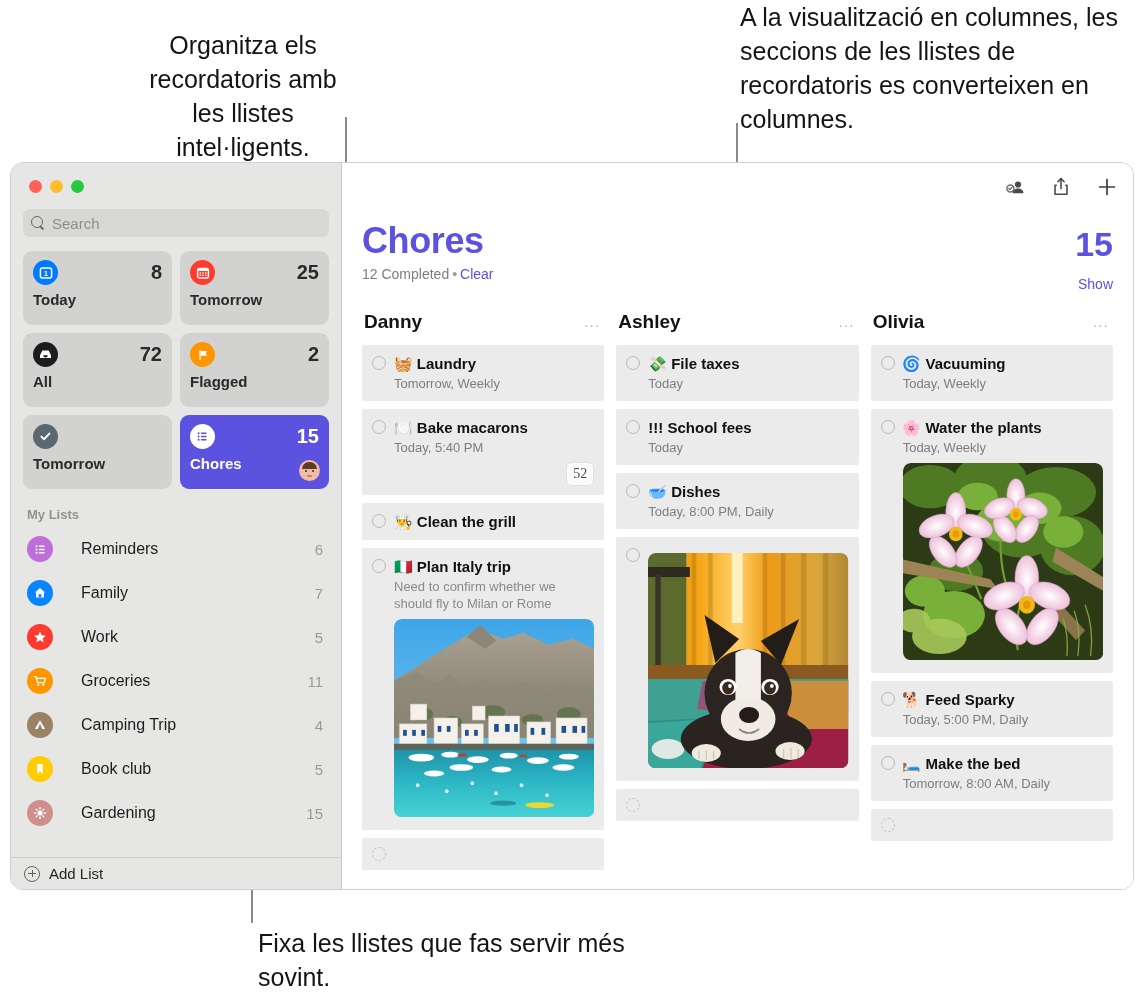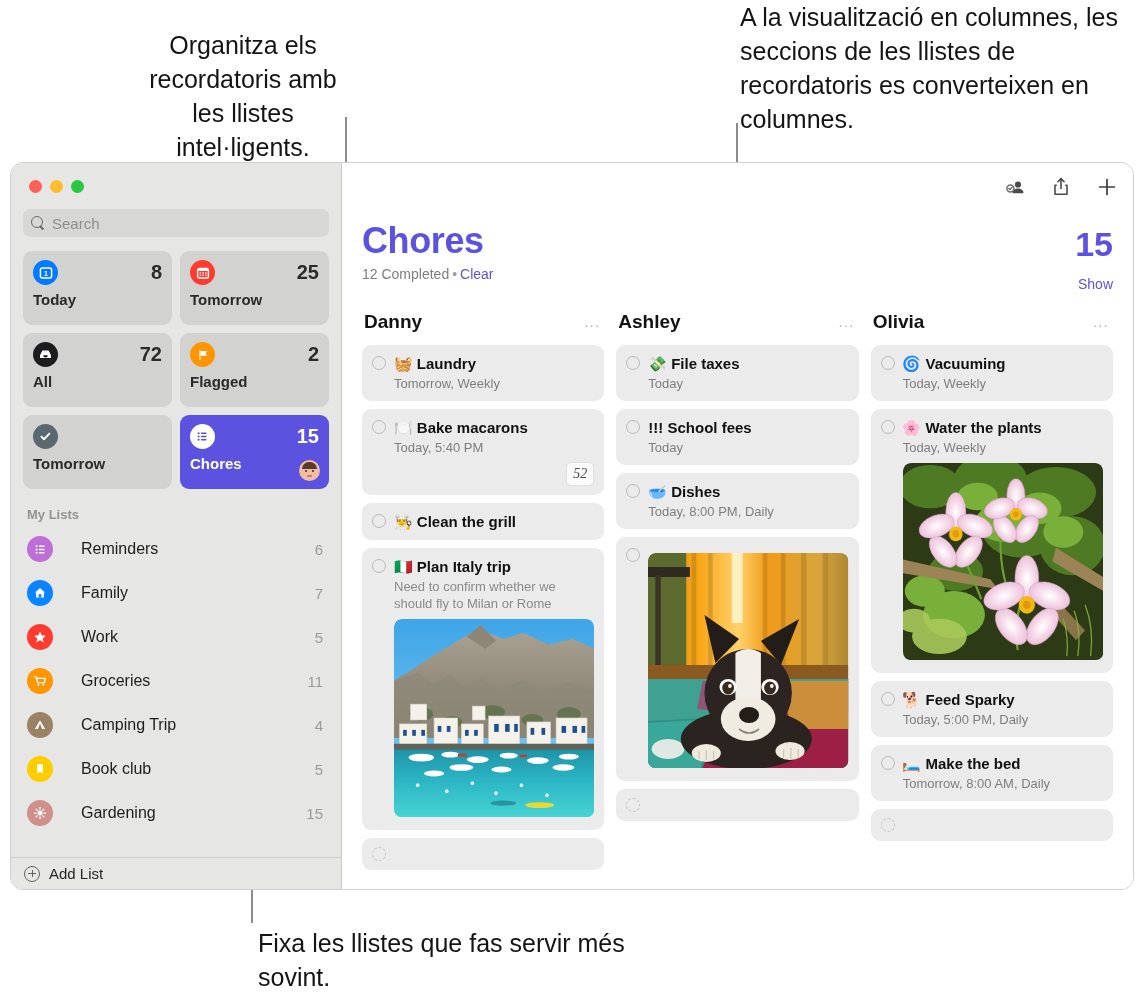--- a/index.html
+++ b/index.html
@@ -169,21 +169,21 @@
   .col { flex: 1 1 0; min-width: 0; padding: 0 6px; }
   .col-head {
     display: flex; align-items: center; justify-content: space-between;
     height: 30px; padding: 0 4px 16px 2px;
   }
   .col-name { font-size: 19px; font-weight: bold; color: #131313; }
   .ellipsis { font-size: 15px; color: #b2b2b2; letter-spacing: 1.2px; line-height: 10px; }
 
   .card {
     background: #ebebeb;
-    border-radius: 9px;
+    border-radius: 2px;
     padding: 9px 10px 9px 10px;
     margin-bottom: 8px;
     display: flex; gap: 8px;
     align-items: flex-start;
   }
   .circle {
     width: 14px; height: 14px; border-radius: 50%;
     border: 1.4px solid #b9b9b9; flex: 0 0 14px; margin-top: 2px;
   }
   .circle.dashed { border-style: dashed; border-color: #c4c4c4; }
@@ -192,21 +192,21 @@
   .card-sub { font-size: 13px; color: #7e7e7e; margin-top: 2px; line-height: 17px; }
   .card-note { font-size: 13px; color: #8a8a8a; margin-top: 2px; line-height: 17px; }
   .card.empty { min-height: 30px; align-items: center; }
   .card.empty .circle { margin-top: 0; }
 
   .thumb-right { display: flex; justify-content: flex-end; margin-top: 6px; }
   .mini-thumb {
     width: 28px; height: 24px; border-radius: 5px;
     background: #fbfbfb; border: 1px solid #e0e0e0;
     display: flex; align-items: center; justify-content: center;
-    font-family: "Liberation Serif", serif; font-size: 14px; color: #4a4a4a; font-style: italic;
+    font-family: "Liberation Serif", serif; font-size: 14px; color: #4a4a4a;
   }
 
   .photo { width: 100%; border-radius: 8px; margin-top: 7px; overflow: hidden; display: block; }
 </style>
 </head>
 <body>
 
 <div id="stage">
 
   <div class="callout tl">Organitza els recordatoris amb les llistes intel·ligents.</div>

